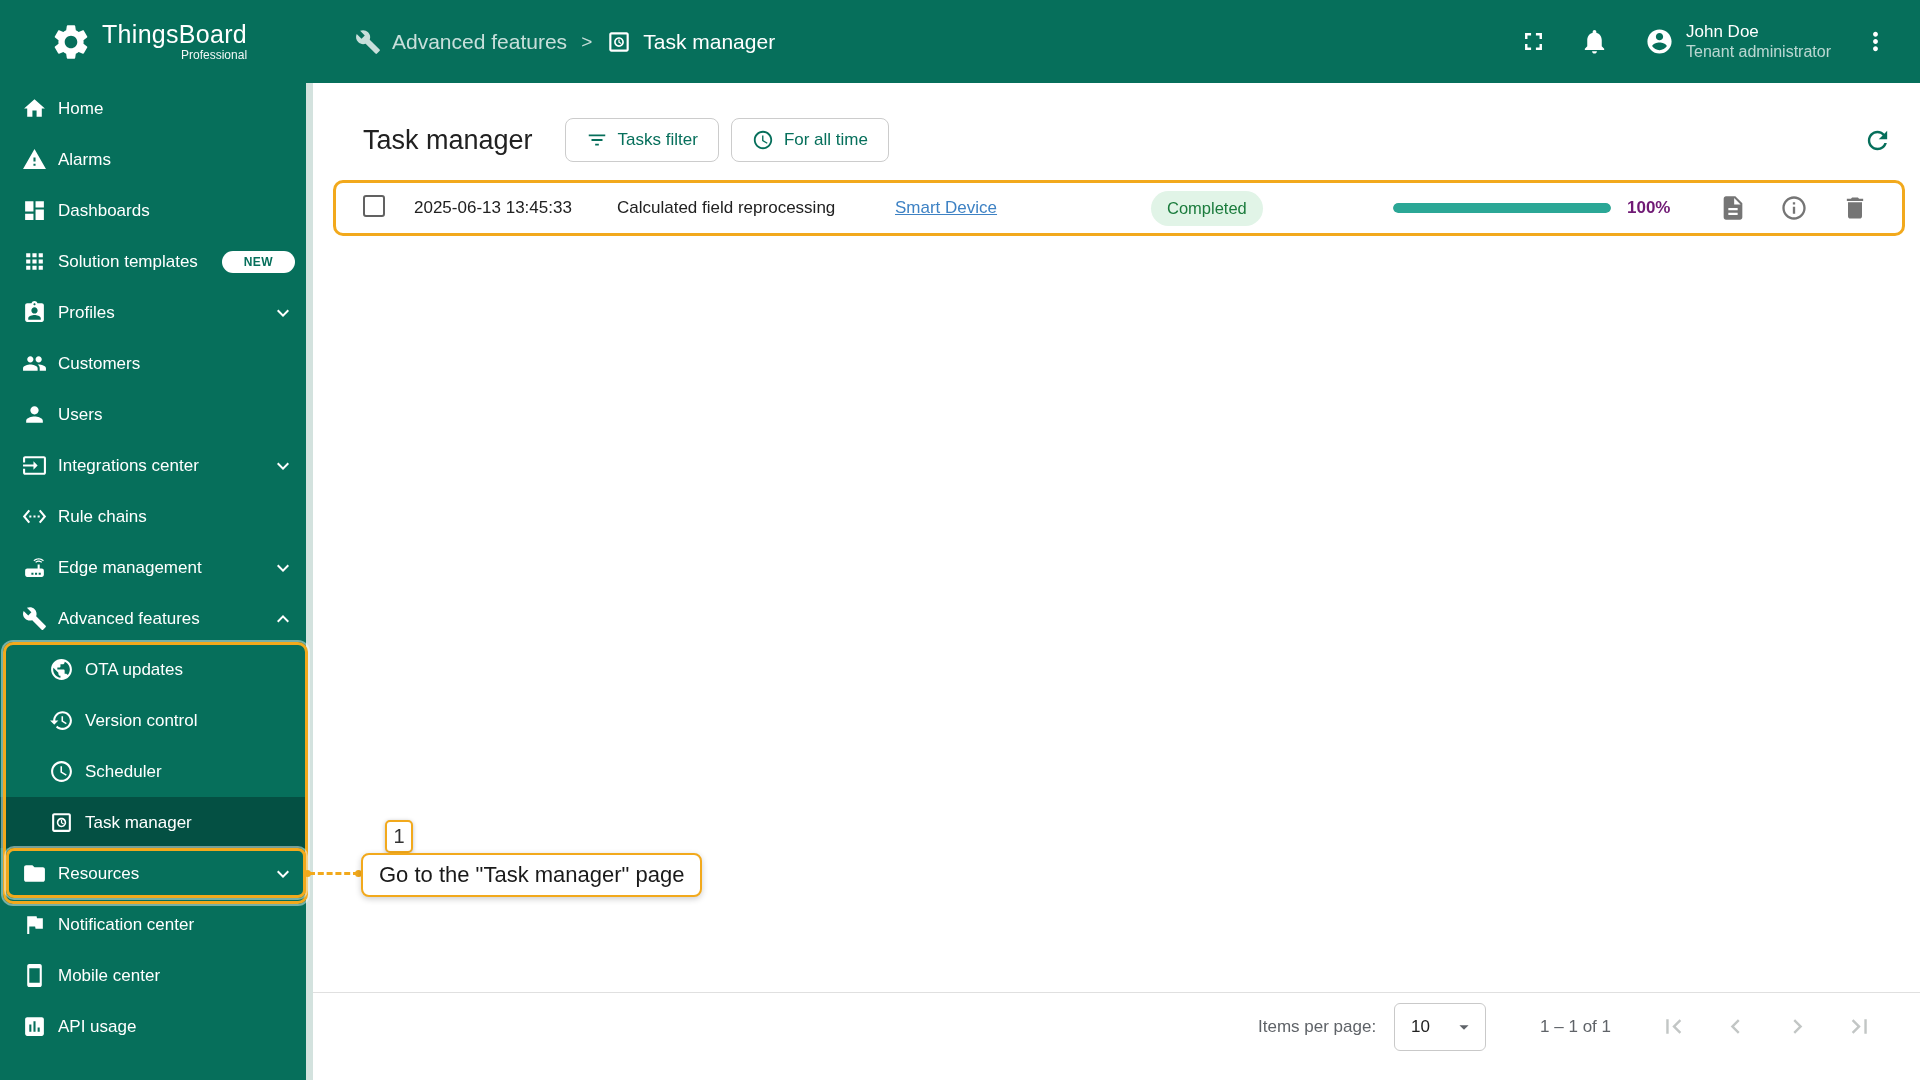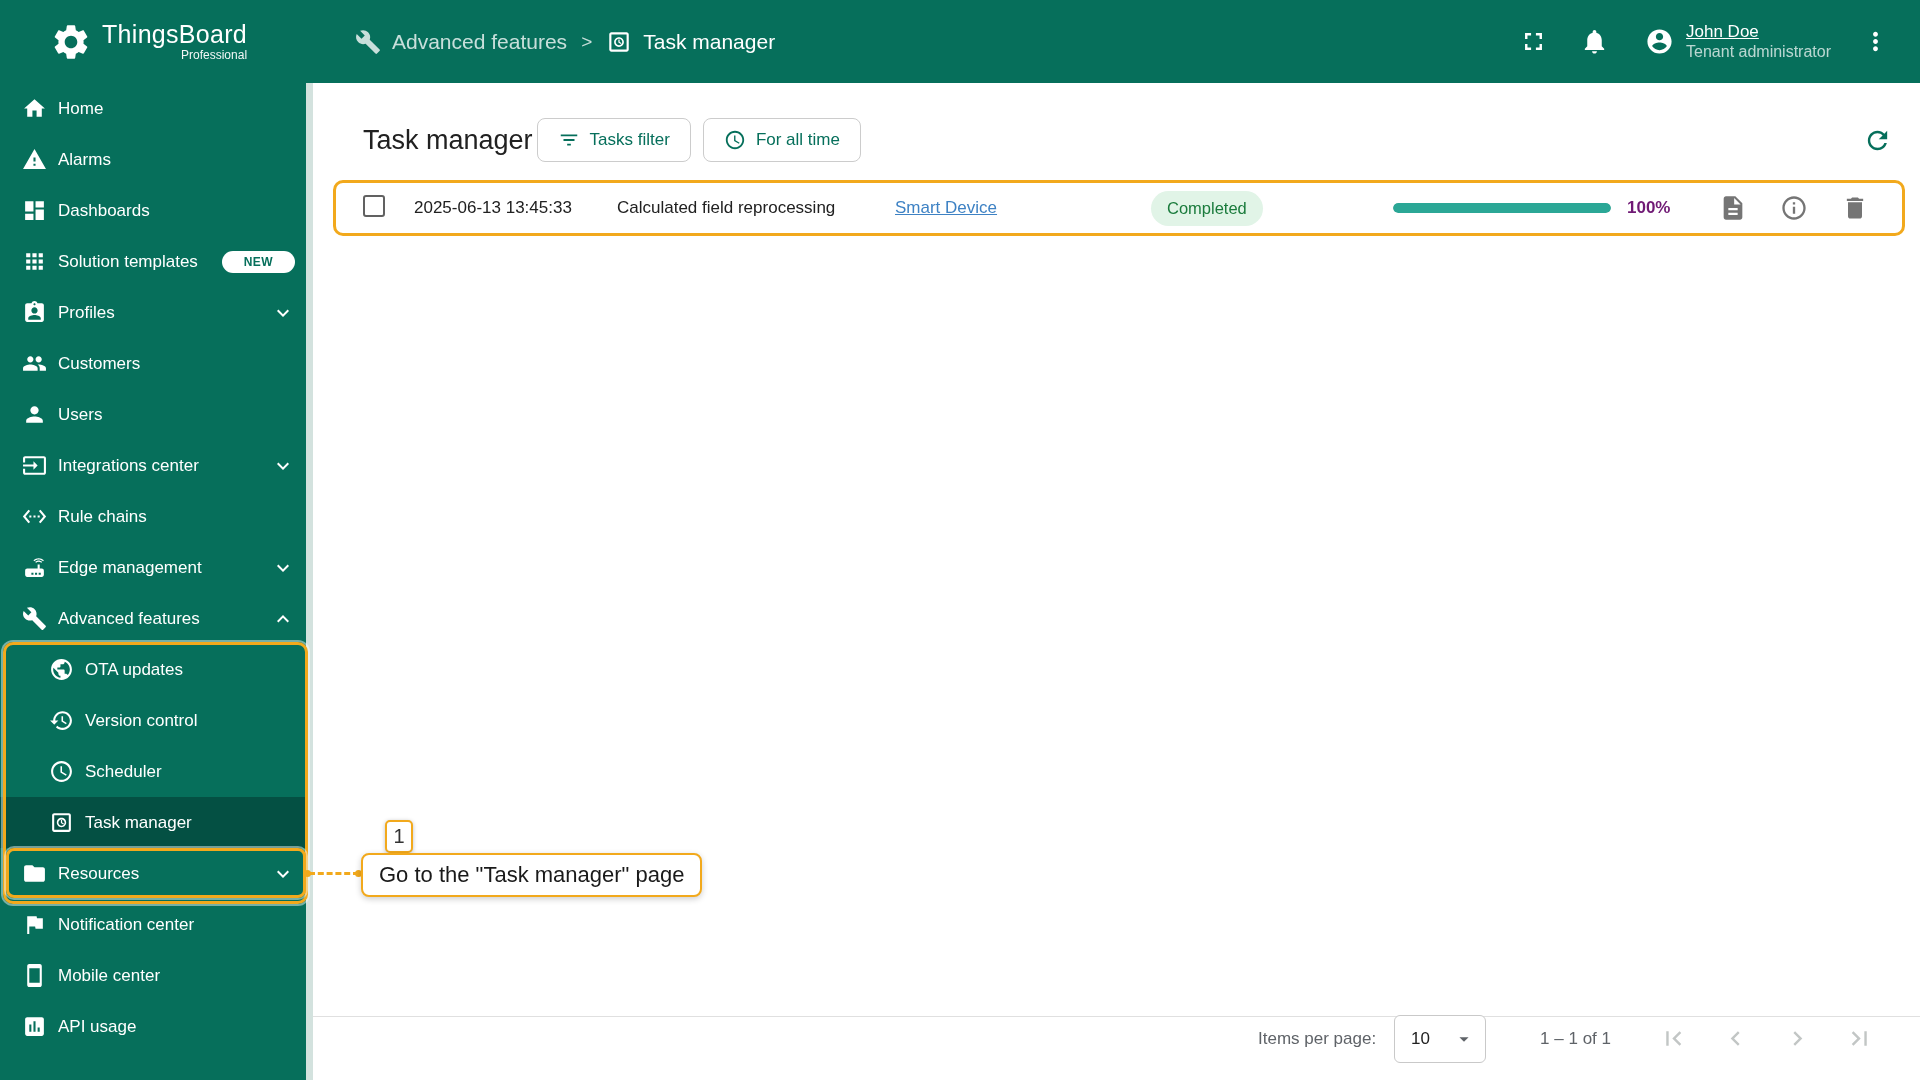--- a/index.html
+++ b/index.html
@@ -28,41 +28,41 @@
   .crumb.muted{color:rgba(255,255,255,.78);}
   .crumb.muted svg{fill:rgba(255,255,255,.78);}
   .crumb-sep{color:rgba(255,255,255,.78);font-size:19px;}
   .header-right{margin-left:auto;display:flex;align-items:center;padding-right:30px;}
   .icon-btn{background:none;border:none;cursor:pointer;display:flex;align-items:center;justify-content:center;padding:0;}
   .header-right .icon-btn svg{width:29px;height:29px;fill:#fff;}
   .hdr-fullscreen{margin-right:32px;}
   .hdr-bell{margin-right:36px;}
   .avatar svg{width:46px;height:46px;fill:#fff;}
   .user-info{margin-left:12px;margin-right:30px;line-height:1.25;}
-  .user-name{font-size:17px;text-decoration:underline;}
+  .user-name{font-size:17px;}
   .user-role{font-size:16px;color:rgba(255,255,255,.72);}
 
   
   .body{flex:1;display:flex;min-height:0;}
   .sidebar{width:313px;min-width:313px;background:var(--primary);position:relative;overflow:hidden;}
   .sidebar-scroll-strip{position:absolute;top:0;right:0;bottom:0;width:7px;background:#d3e2de;}
   .nav-item{height:51px;display:flex;align-items:center;padding:0 18px 0 22px;color:#fff;cursor:pointer;}
   .nav-item .nav-icon{width:25px;height:25px;fill:#fff;flex:none;}
   .nav-label{margin-left:11px;font-size:17px;font-weight:500;white-space:nowrap;}
   .nav-item.sub{padding-left:49px;}
   .nav-item.active{background:var(--primary-dark);}
   .nav-chevron{margin-left:auto;width:24px;height:24px;fill:#fff;flex:none;}
   .nav-badge{margin-left:auto;background:#fff;color:var(--primary);font-size:12px;font-weight:700;padding:4px 22px;border-radius:12px;letter-spacing:.4px;}
 
   .main{flex:1;position:relative;background:#fff;overflow:hidden;}
   .toolbar{display:flex;align-items:center;margin:34px 28px 0 50px;height:46px;}
   .page-title{font-size:27px;font-weight:500;color:#212121;}
   .btn-outline{display:flex;align-items:center;gap:10px;height:44px;padding:0 20px;border:1px solid #ccc;border-radius:8px;background:#fff;color:var(--primary);font-size:17px;font-weight:500;font-family:inherit;cursor:pointer;white-space:nowrap;}
   .btn-outline svg{width:22px;height:22px;fill:var(--primary);flex:none;}
-  .btn-tasks-filter{margin-left:4px;}
+  .btn-tasks-filter{margin-left:32px;}
   .btn-time{margin-left:12px;}
   .refresh-btn{margin-left:auto;}
   .refresh-btn svg{width:29px;height:29px;fill:var(--primary);}
 
   
   .table-area{margin:0 15px 0 20px;}
   .grid-row{display:grid;grid-template-columns:51px 203px 278px 256px 242px 326px 1fr;align-items:center;}
   .thead{height:46px;margin-top:29px;padding-left:30px;}
   .th{display:flex;align-items:center;gap:7px;font-size:16.5px;font-weight:700;color:#212121;cursor:pointer;}
   .th svg{width:17px;height:17px;fill:#424242;}
@@ -72,21 +72,21 @@
   .entity-link{color:var(--link);text-decoration:underline;cursor:pointer;font-size:17px;}
   .chip{display:inline-block;padding:8px 16px;border-radius:18px;background:var(--status-completed-bg);color:var(--status-completed-text);font-size:16.5px;}
   .progress-cell{display:flex;align-items:center;gap:16px;}
   .progress-track{width:218px;height:10px;border-radius:5px;background:#e3e7e6;overflow:hidden;}
   .progress-fill{height:100%;background:var(--progress);border-radius:5px;width:0;}
   .progress-label{font-size:17px;font-weight:600;color:#701a75;}
   .row-actions{display:flex;gap:33px;justify-content:flex-end;padding-right:33px;}
   .row-actions svg{width:28px;height:28px;fill:#757575;}
 
   
-  .paginator{position:absolute;left:0;right:0;bottom:0;height:64px;border-top:1px solid #e0e0e0;display:flex;align-items:center;color:#5f6368;font-size:17px;padding-right:46px;padding-bottom:20px;background:#fff;}
+  .paginator{position:absolute;left:0;right:0;bottom:0;height:88px;border-top:1px solid #e0e0e0;display:flex;align-items:center;color:#5f6368;font-size:17px;padding-right:46px;padding-bottom:20px;background:#fff;}
   .pg-label{margin-left:auto;}
   .pg-select{margin-left:18px;width:92px;height:48px;border:1px solid #c9c9c9;border-radius:6px;display:flex;align-items:center;justify-content:space-between;padding:0 10px 0 16px;color:#212121;cursor:pointer;background:#fff;}
   .pg-select svg{width:22px;height:22px;fill:#5f6368;}
   .pg-range{margin-left:54px;color:#5f6368;}
   .pg-nav{display:flex;gap:33px;margin-left:48px;}
   .pg-nav .icon-btn svg{width:29px;height:29px;fill:#c2c6c5;}
 
   
   .ann{position:absolute;pointer-events:none;z-index:50;}
   .ann-group-rect{left:3px;top:642px;width:305px;height:262px;border:3px solid var(--accent-yellow);border-radius:10px;box-shadow:0 0 0 2px rgba(255,255,255,.45);}

